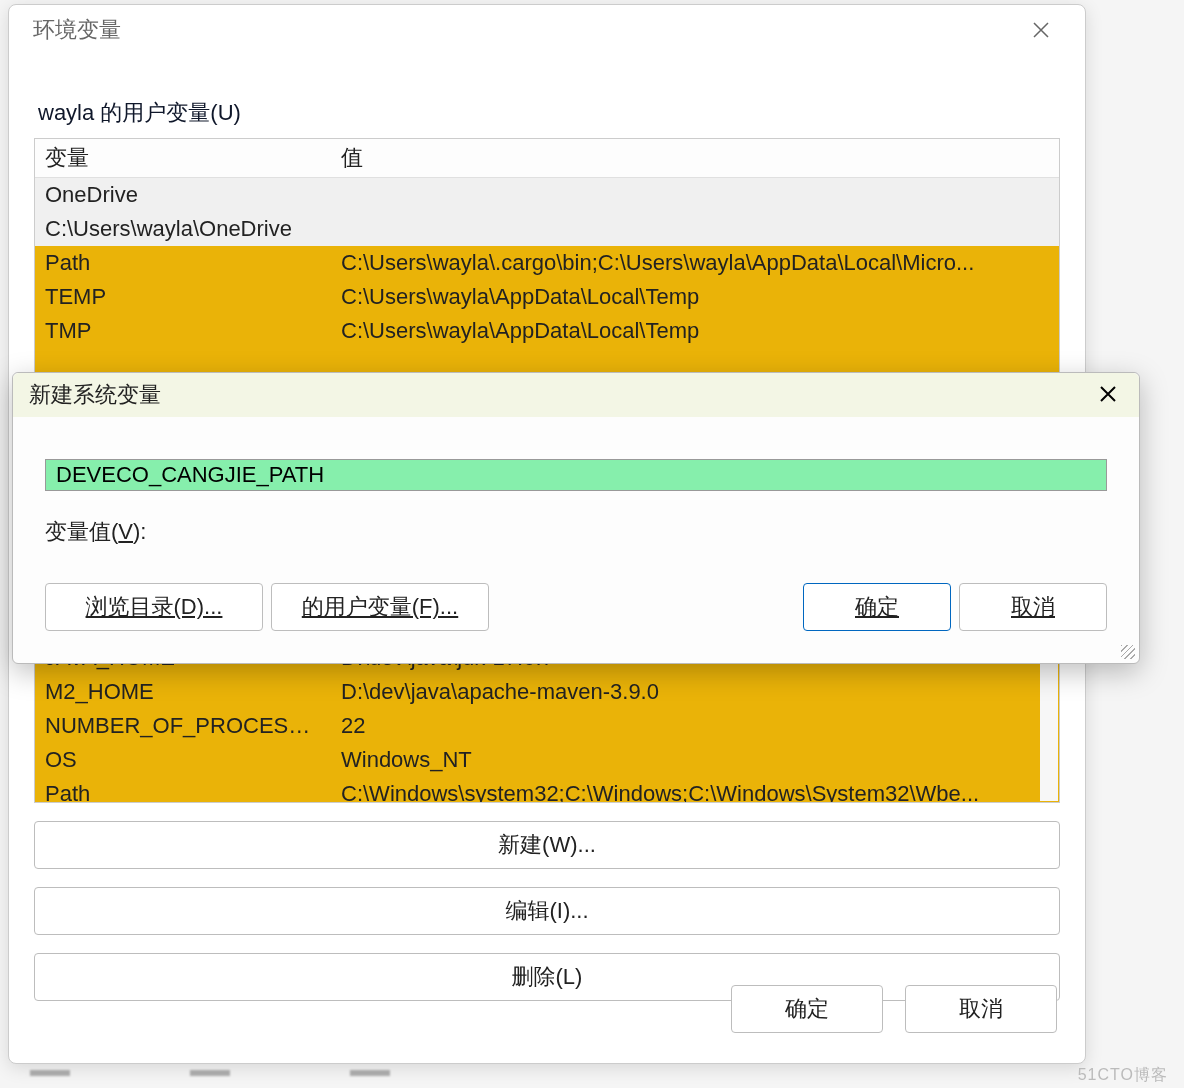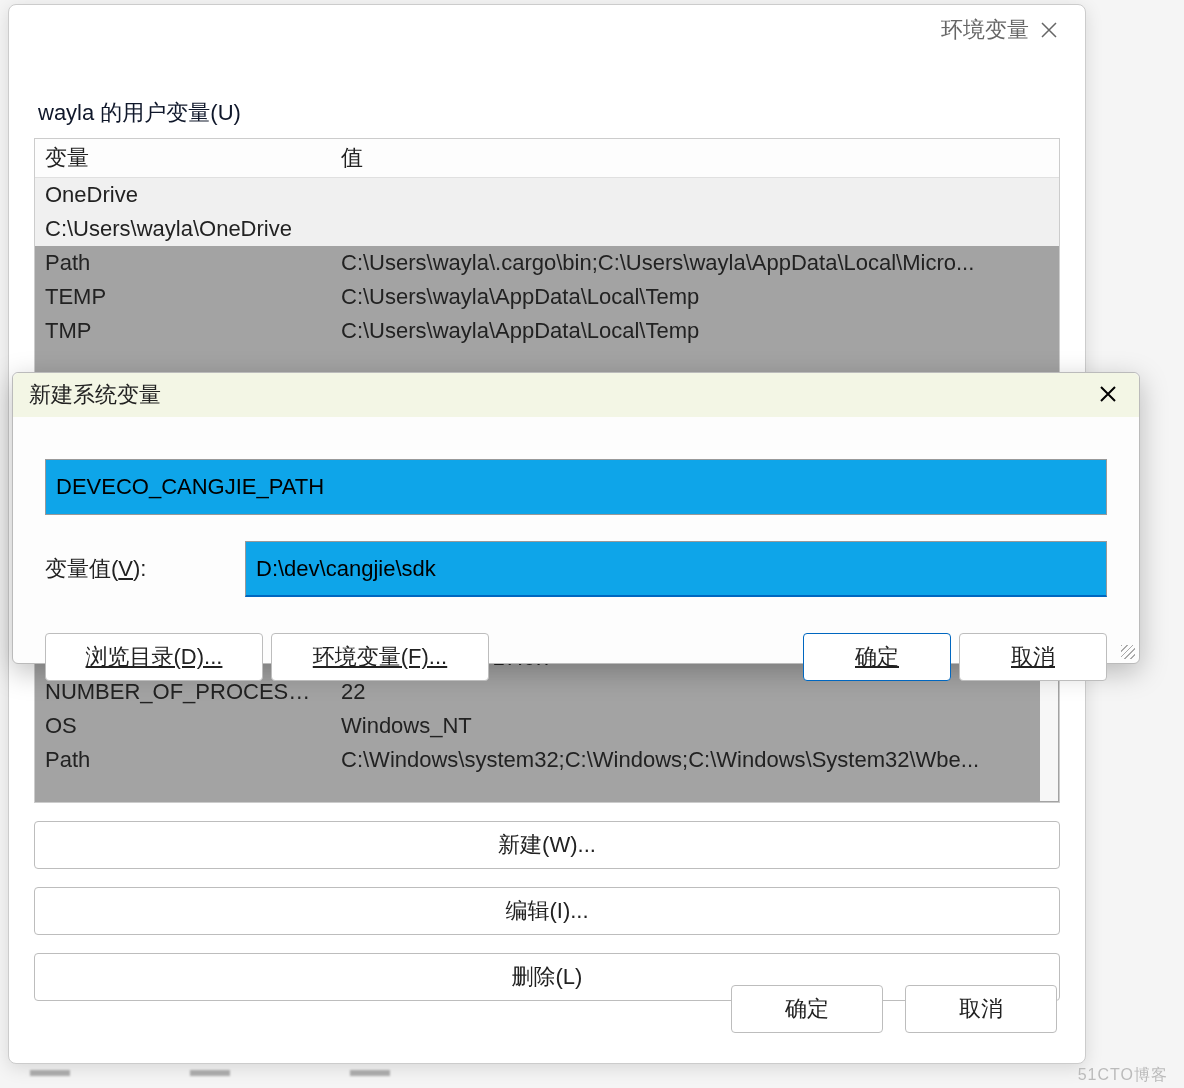--- a/index.html
+++ b/index.html
@@ -21,35 +21,34 @@
   height: 1060px;
   background: #fff;
   border: 1px solid #ccc;
   border-radius: 8px;
   box-shadow: 0 4px 18px rgba(0,0,0,0.12);
 }
 .titlebar {
   height: 50px;
   display: flex;
   align-items: center;
-  padding: 0 16px;
+  padding: 0 24px;
   border-bottom: 1px solid transparent;
-  text-align: right;
 }
 .titlebar .title { color: #666; font-size: 22px; flex: 1; }
 .close-x {
   width: 40px; height: 40px; display: flex; align-items: center; justify-content: center;
   color: #555; cursor: pointer; font-size: 22px;
 }
 .content { padding: 18px 24px 0 24px; }
 .group { border: 1px solid transparent; margin-bottom: 14px; }
 .group-title { font-size: 22px; margin: 24px 0 10px 4px; color: #0f172a; }
 .table-wrap {
   border: 1px solid #ccc;
-  background: #a3a3a3;
+  background: #eab308;
   position: relative;
 }
 .table-head {
   display: flex;
   background: #fdfdfd;
   border-bottom: 1px solid #e0e0e0;
 }
 .th, .td {
   padding: 4px 10px;
   font-size: 22px;
@@ -112,26 +111,26 @@
   border-top-left-radius: 6px;
   border-top-right-radius: 6px;
 }
 .modal-titlebar .title { flex: 1; font-size: 22px; color: #222; }
 .modal-close { font-size: 24px; color: #000; cursor: pointer; padding: 2px 6px; font-weight: bold;}
 .modal-body { padding: 42px 32px 0 32px; }
 .form-row { display: flex; align-items: center; margin-bottom: 26px; gap: 14px; }
 .form-label { width: 186px; font-size: 22px; }
 .form-label .ul { text-decoration: underline; }
 .text-input {
-  flex: 1; height: 56px;
+  flex: 1; height: 32px;
   border: 1px solid #999;
   padding: 4px 10px;
   font-size: 22px;
   font-family: inherit;
-  background: #0ea5e9;
+  background: #86efac;
 }
 .text-input.focused { border-bottom: 2px solid #0067c0; }
 .modal-buttons {
   display: flex; gap: 8px; padding: 10px 32px 0 32px;
   align-items: center;
   text-decoration: underline;
 }
 .modal-buttons .spacer { flex: 1; }
 .resize-grip {
   position: absolute; right: 4px; bottom: 4px;
@@ -197,20 +196,24 @@
         <div class="table-body sys-table-body" id="sys-body">
             <div class="row">
               <div class="td col-var">HDC_SERVER_PORT</div>
               <div class="td col-val">65037</div>
             </div>
             <div class="row">
               <div class="td col-var">JAVA_HOME</div>
               <div class="td col-val">D:\dev\java\jdk-17.0.7</div>
             </div>
             <div class="row">
+              <div class="td col-var">M2_HOME</div>
+              <div class="td col-val">D:\dev\java\apache-maven-3.9.0</div>
+            </div>
+            <div class="row">
               <div class="td col-var">NUMBER_OF_PROCESSORS</div>
               <div class="td col-val">22</div>
             </div>
             <div class="row">
               <div class="td col-var">OS</div>
               <div class="td col-val">Windows_NT</div>
             </div>
             <div class="row">
               <div class="td col-var">Path</div>
               <div class="td col-val">C:\Windows\system32;C:\Windows;C:\Windows\System32\Wbe...</div>
@@ -245,29 +248,28 @@
     </div>
   </div>
   <div class="modal-body">
     <div class="form-row">
       <input class="text-input" value="DEVECO_CANGJIE_PATH" style="">
     </div>
     <div class="form-row">
       <div class="form-label">
         <span>变量值(</span><span class="ul">V</span><span>):</span>
       </div>
-      <input class="text-input focused" value="D:\dev\cangjie\sdk" style="">
     </div>
   </div>
   <div class="modal-buttons">
     <div class="btn" style="min-width:218px">
         <span>浏览目录(D)...</span>
       </div>
     <div class="btn" style="min-width:218px">
-        <span>环境变量(F)...</span>
+        <span>的用户变量(F)...</span>
       </div>
     <div class="spacer"></div>
     <div class="btn primary" style="min-width:148px">确定</div>
     <div class="btn" style="min-width:148px">取消</div>
   </div>
   <div class="resize-grip"></div>
 </div>
 
 <div class="watermark">51CTO博客</div>
 <div class="blur-row">

